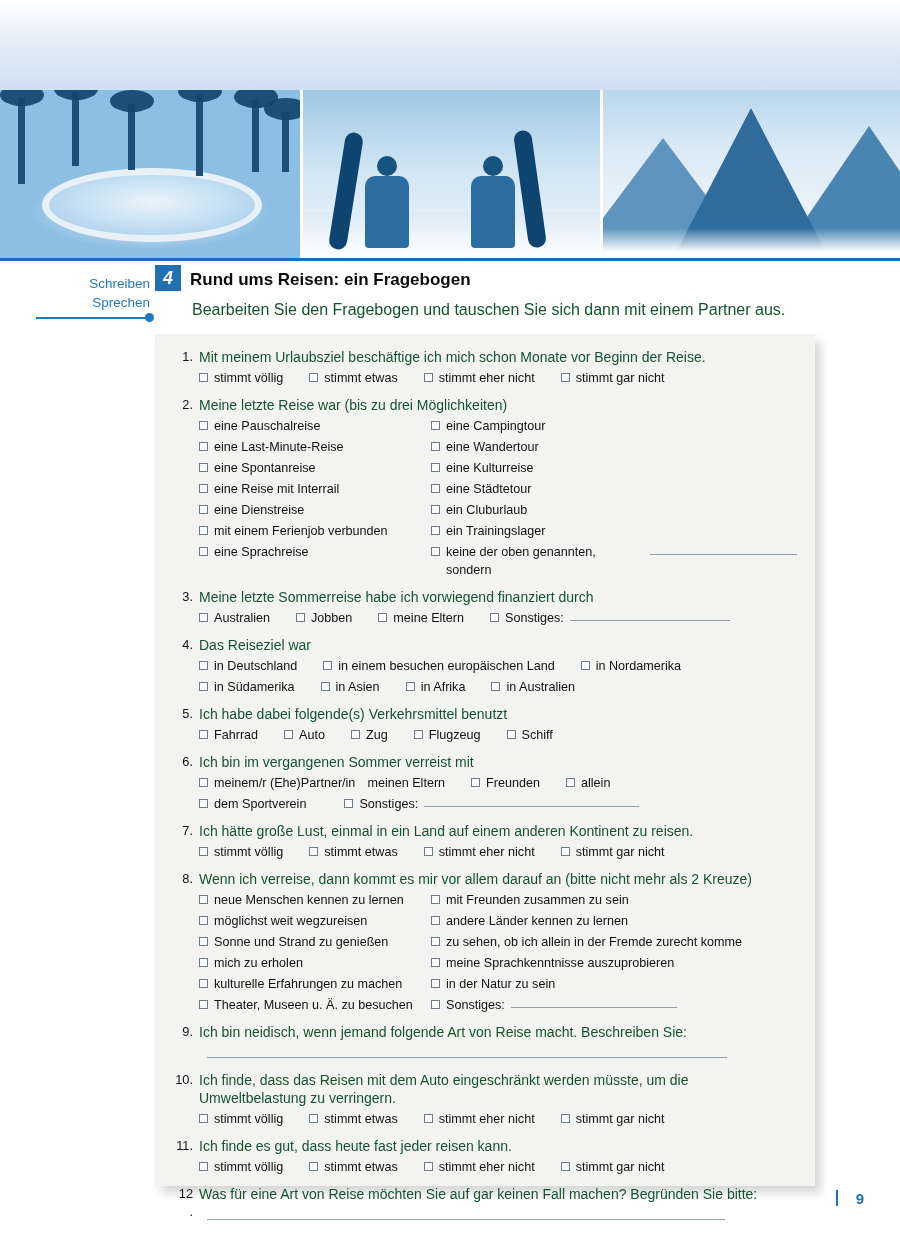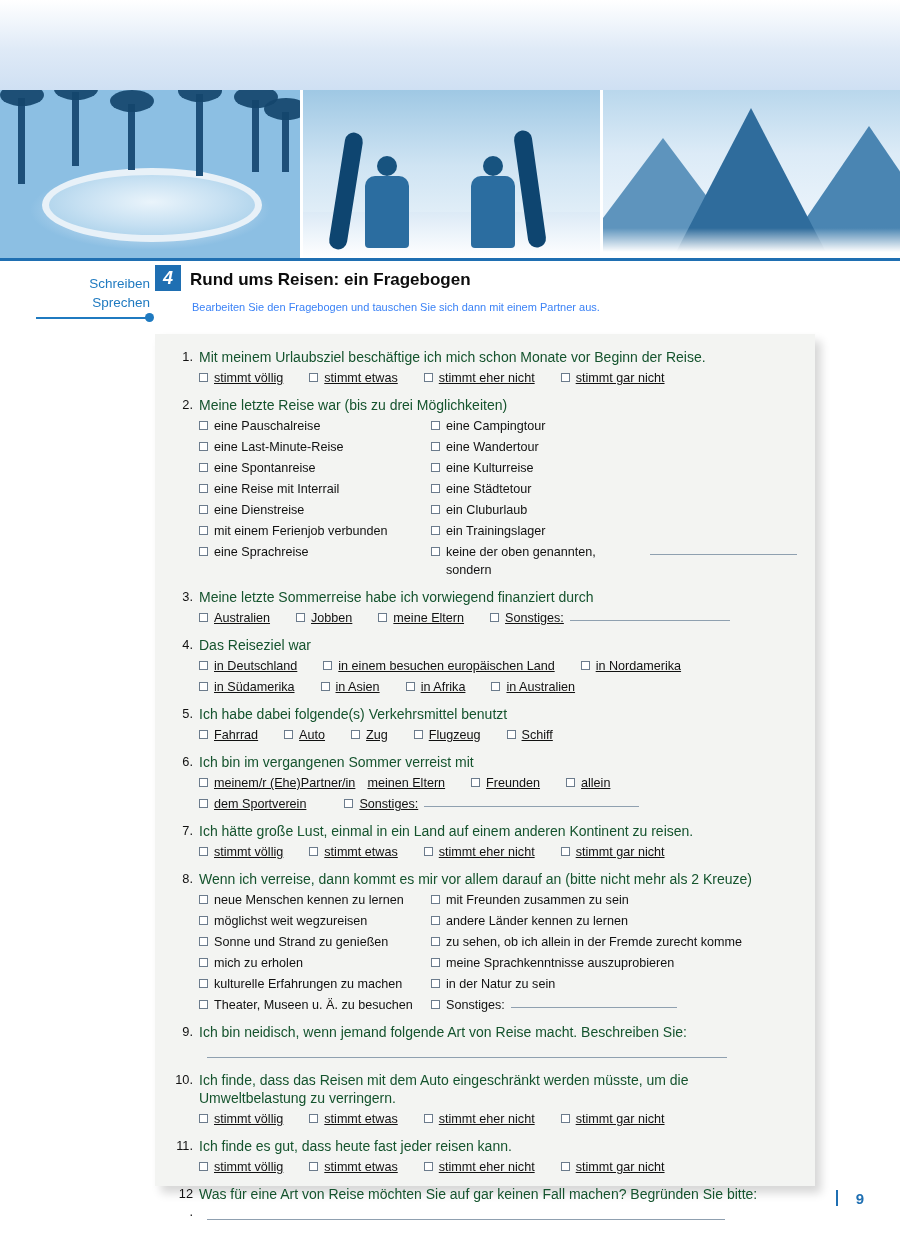--- a/index.html
+++ b/index.html
@@ -118,21 +118,21 @@
     position: absolute; left: 155px; top: 265px; width: 26px; height: 26px;
     background: #1f6fb2; color: #ffffff; font-size: 18px; font-weight: bold;
     font-style: italic; text-align: center; line-height: 26px;
   }
   .task-title {
     position: absolute; left: 190px; top: 270px;
     font-size: 17px; font-weight: bold; color: #0d0d0d;
   }
   .task-intro {
     position: absolute; left: 192px; top: 301px;
-    font-size: 11px; color: #3b82f6;
+    font-size: 16px; color: #14532d;
   }
 
   
   .qbox {
     position: absolute; left: 155px; top: 334px; width: 660px; height: 852px;
     background: #f3f4f2;
     box-shadow: 6px 7px 9px rgba(0,0,0,.16);
   }
   .qinner { padding: 14px 18px 10px 20px; }
 
@@ -147,21 +147,21 @@
   .opts { display: flex; flex-wrap: wrap; }
   .opt {
     display: flex; align-items: flex-start;
     font-size: 12.6px; line-height: 18px; color: #111;
     margin: 3px 0 0 0;
   }
   .box {
     width: 9px; height: 9px; border: 1px solid #6b7b8c; background: #ffffff;
     margin: 4px 6px 0 0; flex: 0 0 9px;
   }
-  .row-inline .opt { margin-right: 26px; text-decoration: underline; }
+  .row-inline .opt { margin-right: 26px; }
 
   
   .cols2 { display: flex; }
   .cols2 > div { }
   .col-a { width: 232px; }
   .col-b { flex: 1; }
 
   .line {
     display: inline-block; border-bottom: 1px solid #8fa0b0;
     height: 12px; vertical-align: bottom;

